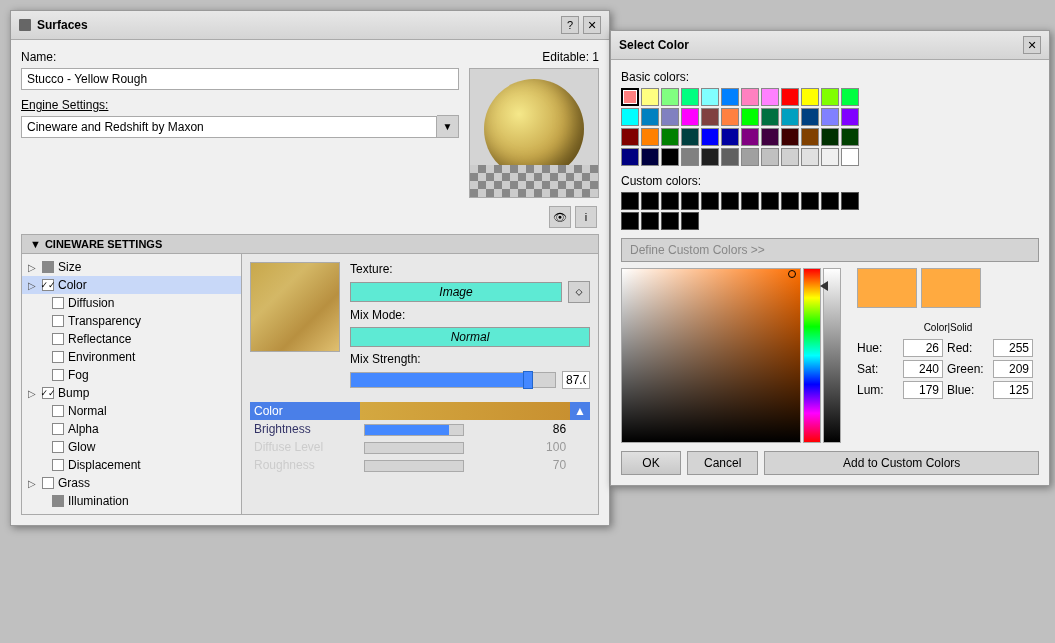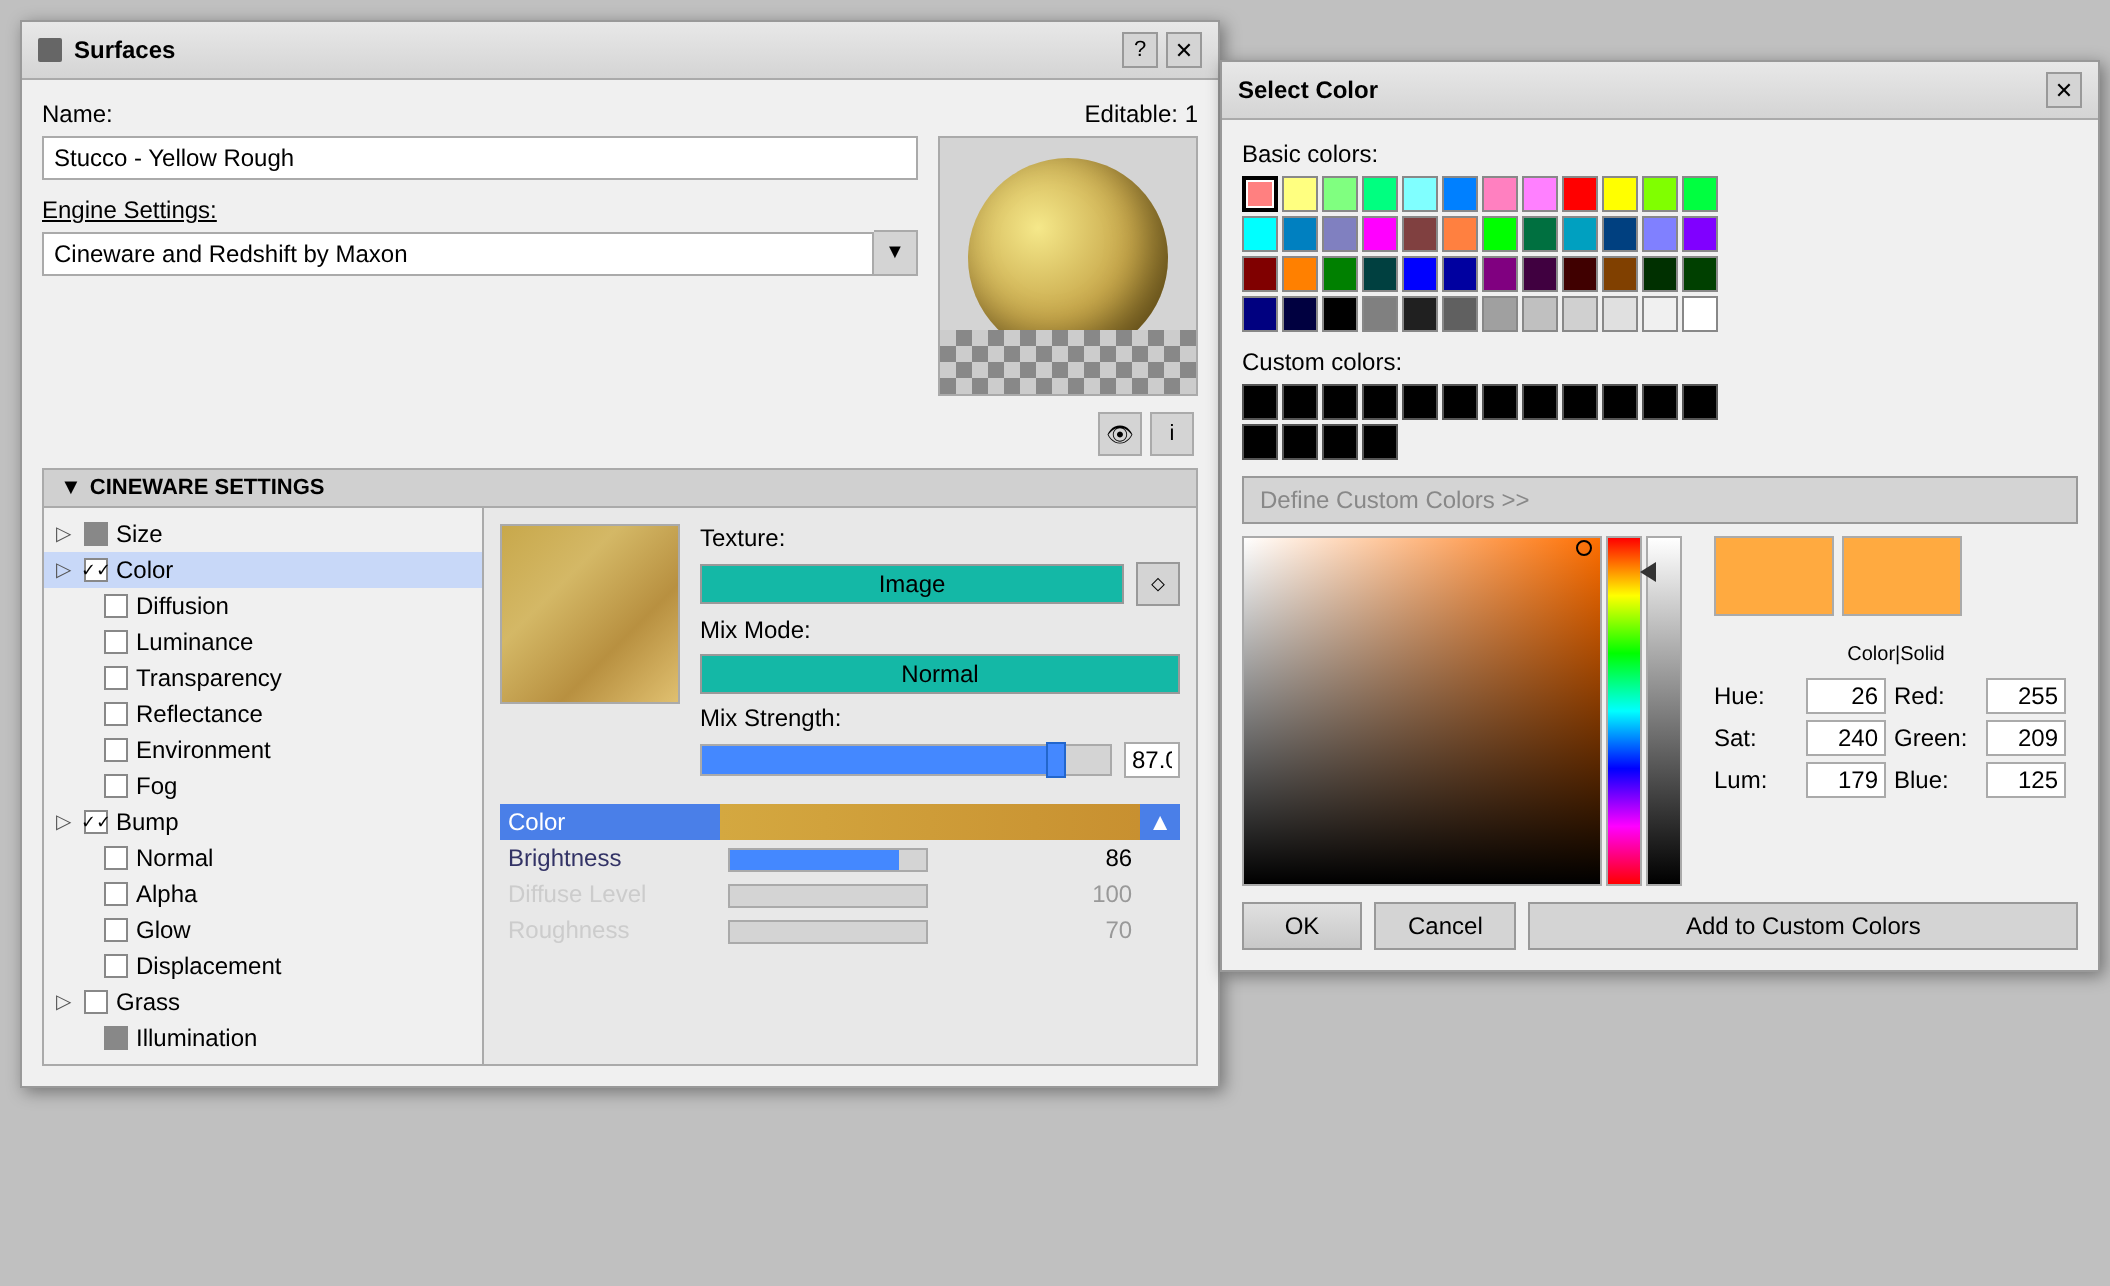--- a/index.html
+++ b/index.html
@@ -210,24 +210,25 @@
     .texture-controls { flex: 1; }
 
     .form-row {
       display: flex;
       align-items: center;
       gap: 6px;
       margin-bottom: 5px;
     }
     .form-btn {
       padding: 2px 0;
-      background: #14b8a6;
+      background: #5eead4;
       border: 1px solid #999;
       cursor: pointer;
       font-size: 12px;
+      font-style: italic;
     }
     .form-icon-btn {
       width: 22px; height: 22px;
       background: #d4d4d4;
       border: 1px solid #999;
       cursor: pointer;
       display: flex; align-items: center; justify-content: center;
       font-size: 10px;
     }
 
@@ -496,25 +497,20 @@
           </div>
           <div class="tree-item selected has-children">
             <span class="arrow">▷</span>
             <span class="checkbox checked">✓</span>
             <span>Color</span>
           </div>
           <div class="tree-item">
             <span class="arrow"></span>
             <span class="checkbox"></span>
             <span>Diffusion</span>
-          </div>
-          <div class="tree-item">
-            <span class="arrow"></span>
-            <span class="checkbox"></span>
-            <span>Luminance</span>
           </div>
           <div class="tree-item">
             <span class="arrow"></span>
             <span class="checkbox"></span>
             <span>Transparency</span>
           </div>
           <div class="tree-item">
             <span class="arrow"></span>
             <span class="checkbox"></span>
             <span>Reflectance</span>

